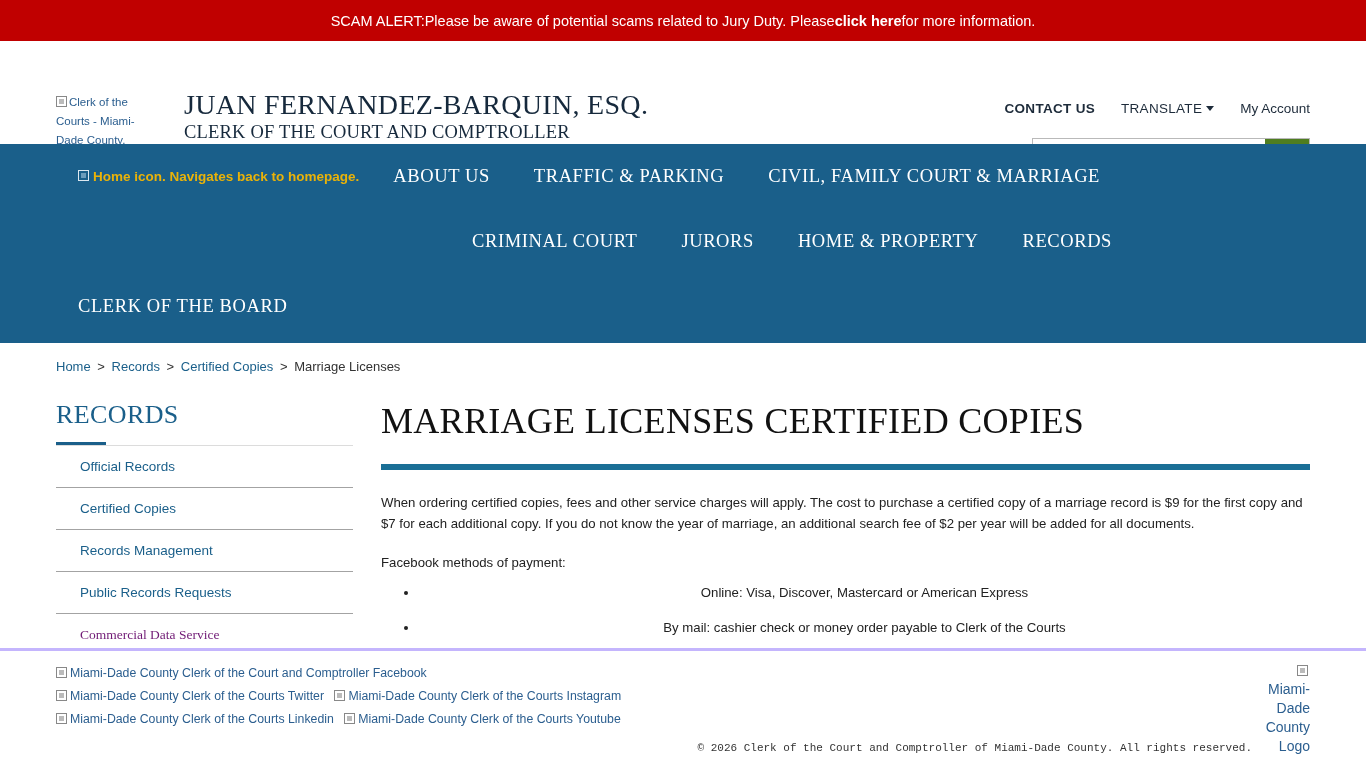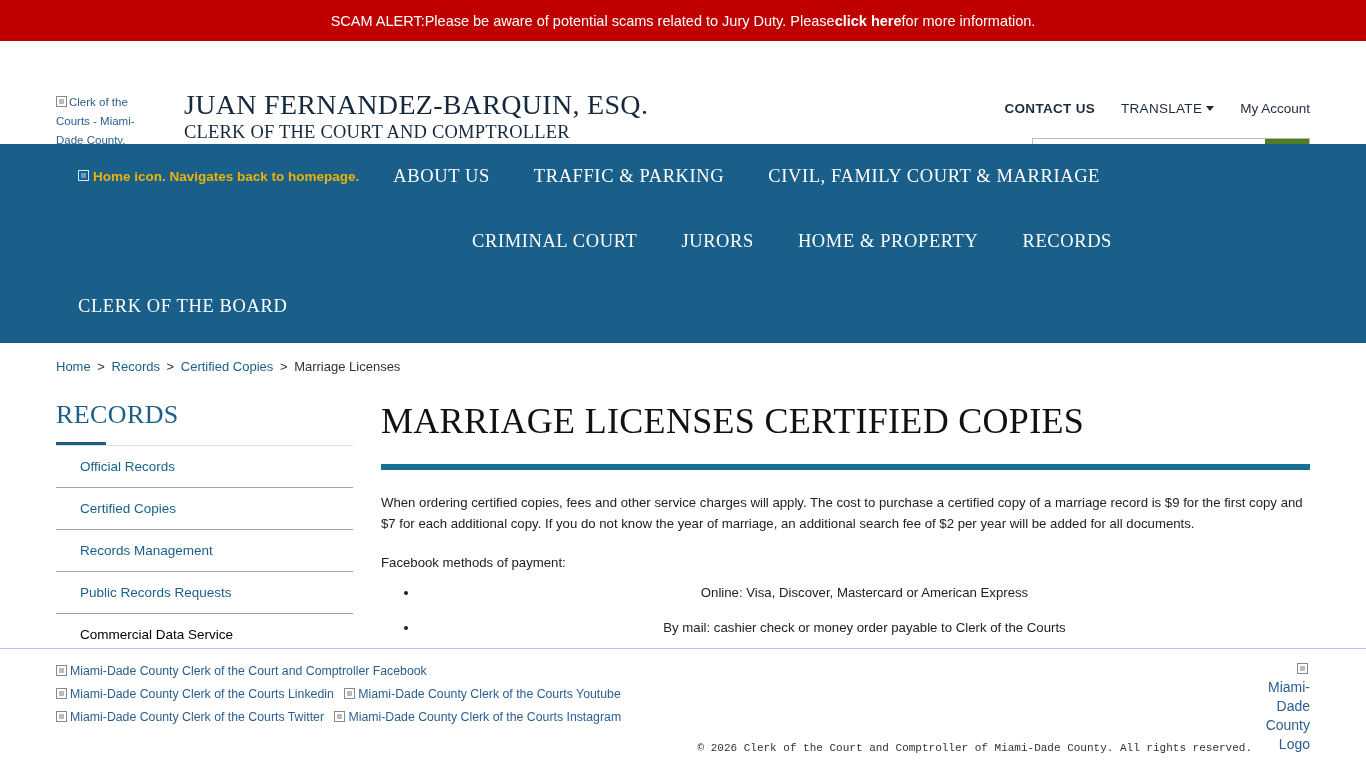--- a/index.html
+++ b/index.html
@@ -196,21 +196,21 @@
   }
   .side-list { list-style: none; margin: 0; padding: 0; border-top: 1px solid #dcdcdc; }
   .side-list li { border-bottom: 1px solid #a3a3a3; }
   .side-list a {
     display: block;
     padding: 13px 0 13px 24px;
     color: #1a5f8a;
     text-decoration: none;
     font-size: 13.5px;
   }
-  .side-list a.faded { color: #000000; }
+  .side-list a.faded { color: #701a75; font-family: Liberation Serif, serif; }
 
   .main-col { flex: 1; min-width: 0; }
   .page-title {
     font-family: "Liberation Serif", serif;
     font-weight: normal;
     font-size: 36px;
     color: #111;
     margin: 0 0 22px 0;
     letter-spacing: .3px;
   }
@@ -233,21 +233,21 @@
   .bullets li { margin-bottom: 15px; line-height: 20px; text-align: center; }
   .bullets li.clipped { opacity: .55; }
 
   
   .footer {
     position: absolute;
     left: 0; bottom: 0;
     width: 1366px;
     height: 120px;
     background: #ffffff;
-    border-top: 1px solid #c4b5fd;
+    border-top: 3px solid #c4b5fd;
     padding: 10px 56px 0 56px;
   }
   .social-row { line-height: 21px; }
   .social-alt {
     color: #2b5e8f;
     font-size: 12.3px;
     text-decoration: none;
     margin-right: 6px;
     white-space: nowrap;
   }
@@ -397,27 +397,27 @@
         <li class="clipped">In person: cash, Visa, Discover, Mastercard, American Express, cashier check or money order</li>
       </ul>
     </div>
   </div>
 
   <div class="footer">
     <div class="social-row">
       <a class="social-alt" href="#"><span class="broken-img"></span><span>Miami-Dade County Clerk of the Court and Comptroller Facebook</span></a>
     </div>
     <div class="social-row">
+      <a class="social-alt" href="#"><span class="broken-img"></span><span>Miami-Dade County Clerk of the Courts Twitter</span></a>
+      <a class="social-alt" href="#"><span class="broken-img"></span><span>Miami-Dade County Clerk of the Courts Instagram</span></a>
+    </div>
+    <div class="social-row">
       <a class="social-alt" href="#"><span class="broken-img"></span><span>Miami-Dade County Clerk of the Courts Linkedin</span></a>
       <a class="social-alt" href="#"><span class="broken-img"></span><span>Miami-Dade County Clerk of the Courts Youtube</span></a>
     </div>
-    <div class="social-row">
-      <a class="social-alt" href="#"><span class="broken-img"></span><span>Miami-Dade County Clerk of the Courts Twitter</span></a>
-      <a class="social-alt" href="#"><span class="broken-img"></span><span>Miami-Dade County Clerk of the Courts Instagram</span></a>
-    </div>
 
     <div class="footer-logo-alt">
       <span class="broken-img"></span><span>Miami-Dade County Logo</span>
     </div>
 
     <div class="copyright">© 2026 Clerk of the Court and Comptroller of Miami-Dade County. All rights reserved.</div>
   </div>
 
 </div>
 

